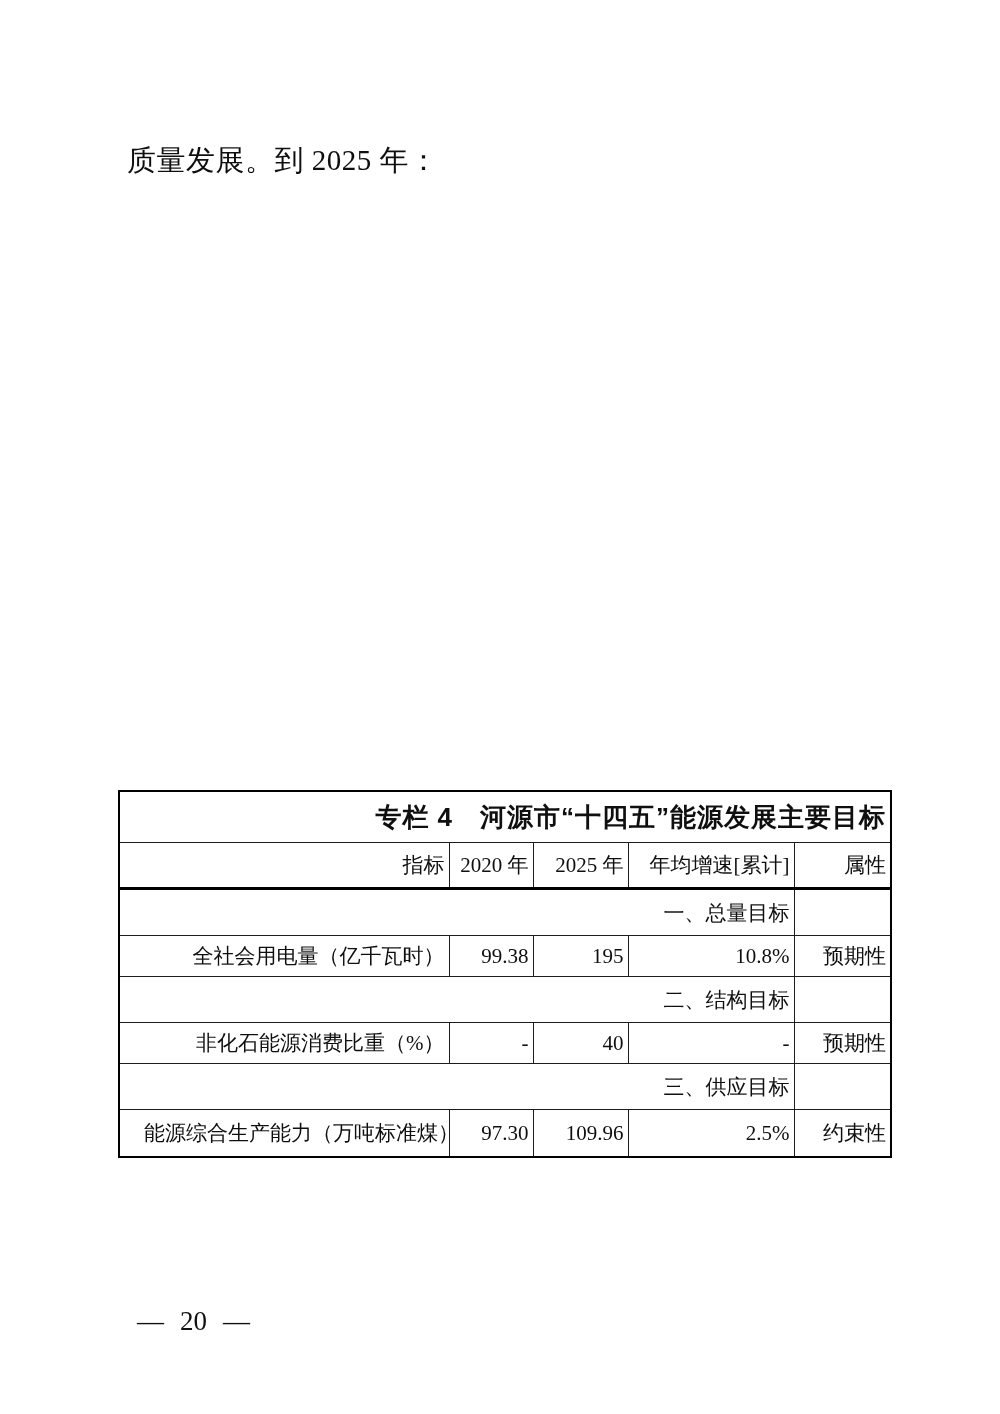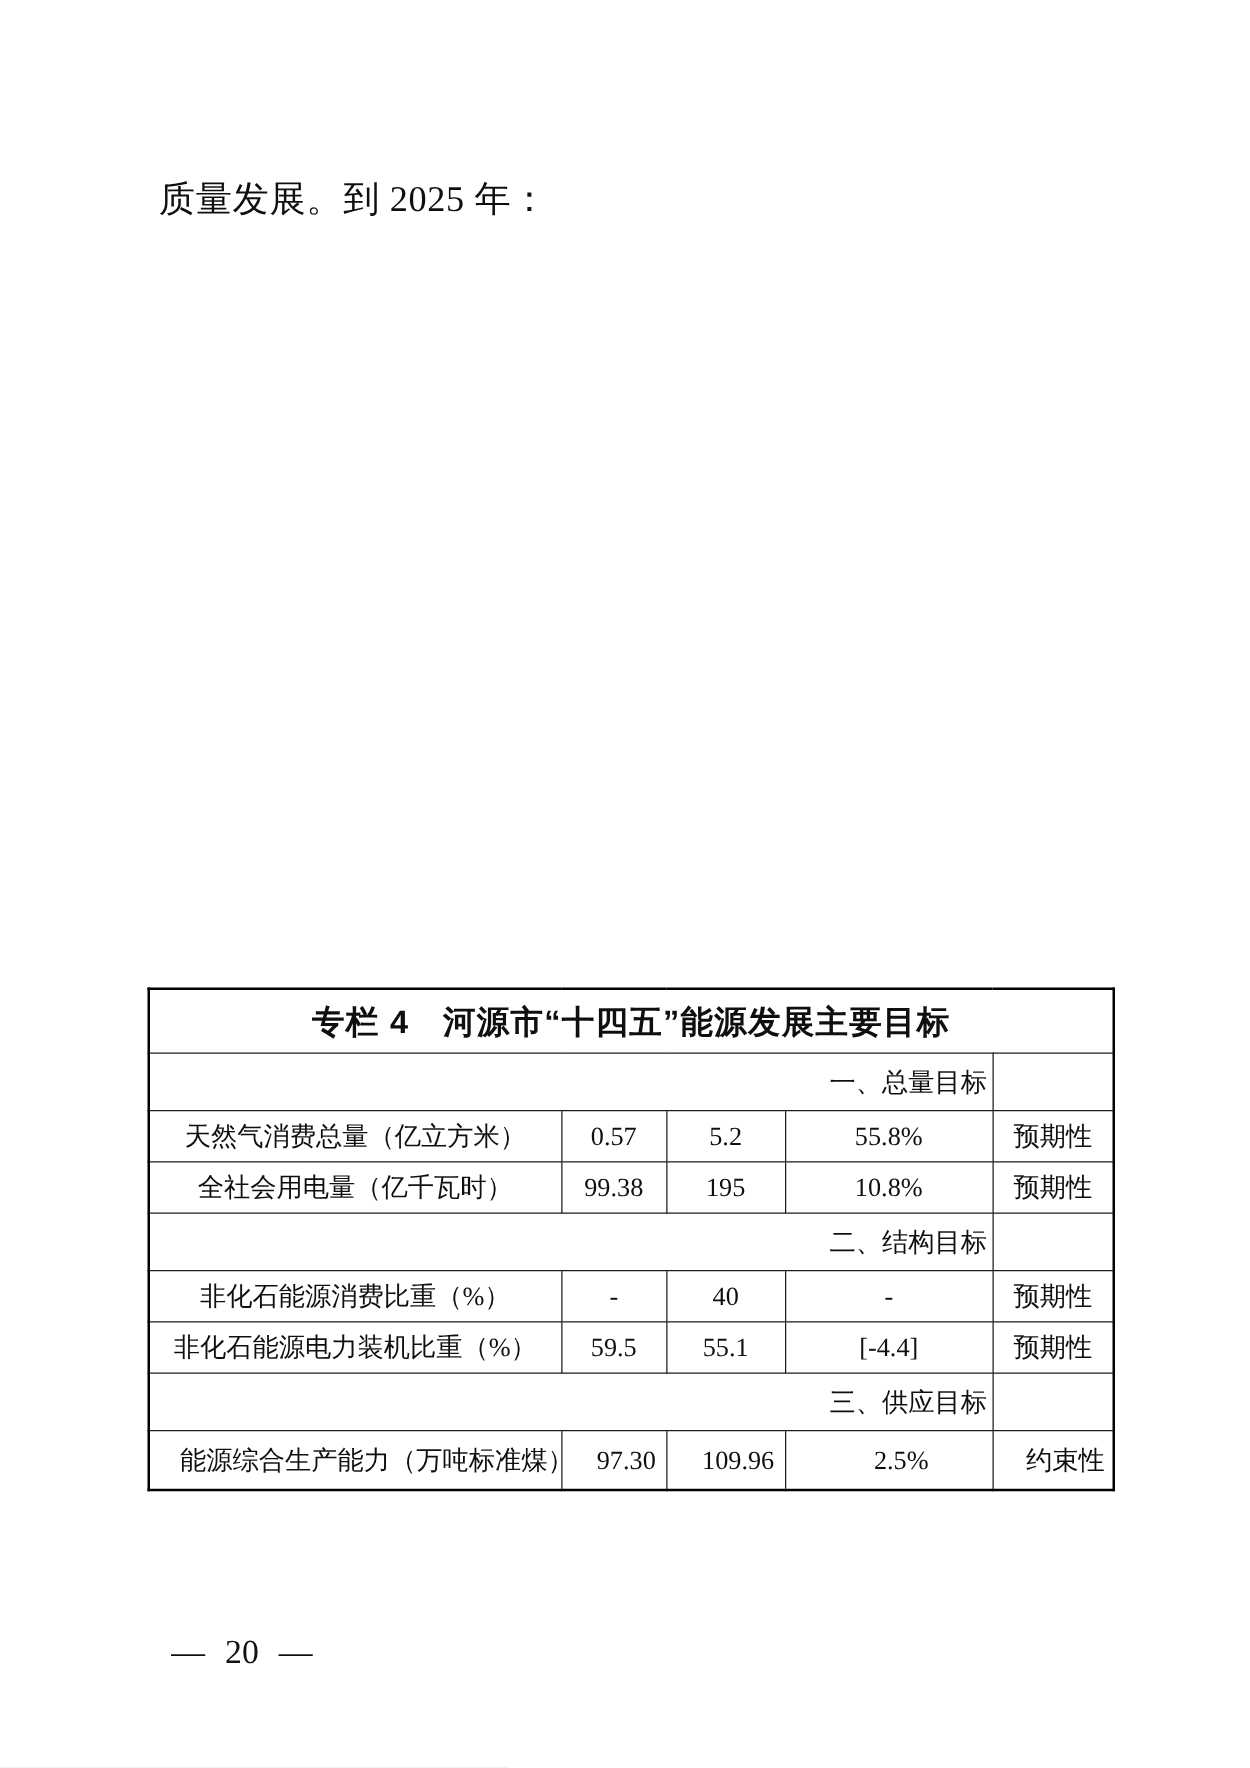--- a/index.html
+++ b/index.html
@@ -34,21 +34,21 @@
     top: 790px;
     width: 772px;
     border-collapse: collapse;
     table-layout: fixed;
     border: 2px solid #000;
     font-size: 21px;
     color: #0f0f0f;
   }
   table.targets td {
     border: 1px solid #1c1c1c;
-    text-align: center;
+    text-align: right;
     vertical-align: middle;
     padding: 0 4px;
     overflow: hidden;
     white-space: nowrap;
   }
   tr.title-row td {
     height: 50px;
     font-family: "Liberation Sans", "DejaVu Sans", sans-serif;
     font-weight: 600;
     font-size: 26px;
@@ -93,56 +93,49 @@
       <col style="width:330px">
       <col style="width:84px">
       <col style="width:95px">
       <col style="width:166px">
       <col style="width:97px">
     </colgroup>
     <tbody>
       <tr class="title-row">
         <td colspan="5">专栏 4　河源市“十四五”能源发展主要目标</td>
       </tr>
+      <tr class="header-row">
+        <td>指标</td>
+        <td>2020 年</td>
+        <td>2025 年</td>
+        <td>年均增速[累计]</td>
+        <td>属性</td>
+      </tr>
 
       <tr class="section-row">
         <td colspan="4" class="section-label">一、总量目标</td>
         <td></td>
-      </tr>
-      <tr class="data-row">
-        <td>天然气消费总量（亿立方米）</td>
-        <td>0.57</td>
-        <td>5.2</td>
-        <td>55.8%</td>
-        <td>预期性</td>
       </tr>
       <tr class="data-row">
         <td>全社会用电量（亿千瓦时）</td>
         <td>99.38</td>
         <td>195</td>
         <td>10.8%</td>
         <td>预期性</td>
       </tr>
 
       <tr class="section-row">
         <td colspan="4" class="section-label">二、结构目标</td>
         <td></td>
       </tr>
       <tr class="data-row">
         <td>非化石能源消费比重（%）</td>
         <td>-</td>
         <td>40</td>
         <td>-</td>
-        <td>预期性</td>
-      </tr>
-      <tr class="data-row">
-        <td>非化石能源电力装机比重（%）</td>
-        <td>59.5</td>
-        <td>55.1</td>
-        <td>[-4.4]</td>
         <td>预期性</td>
       </tr>
 
       <tr class="section-row">
         <td colspan="4" class="section-label">三、供应目标</td>
         <td></td>
       </tr>
       <tr class="data-row last-row">
         <td>能源综合生产能力（万吨标准煤）</td>
         <td>97.30</td>

